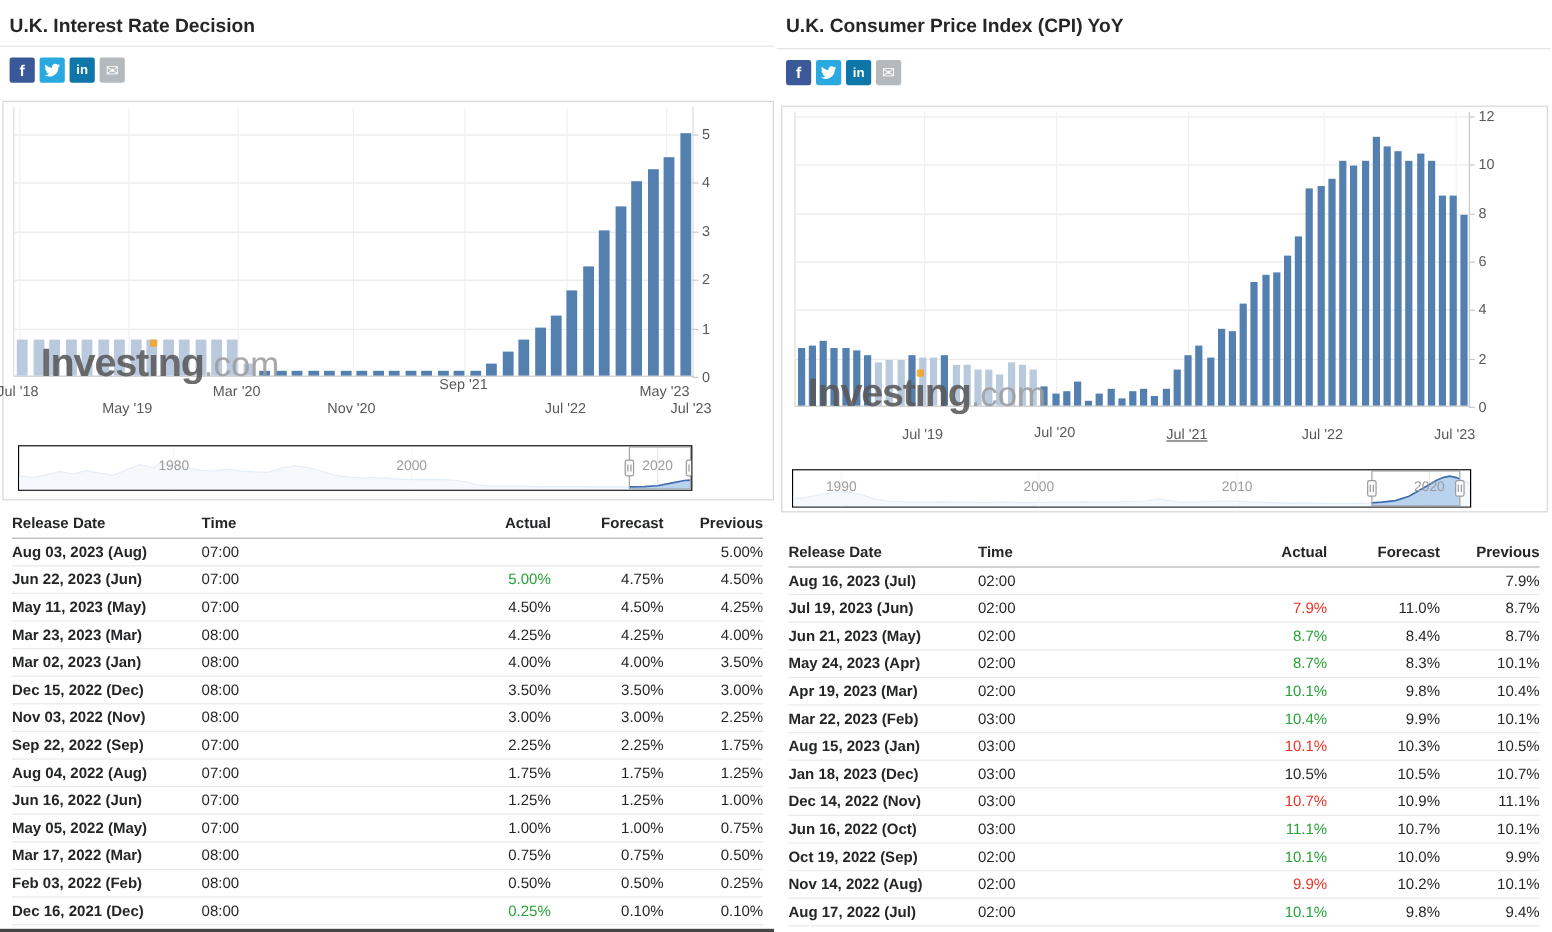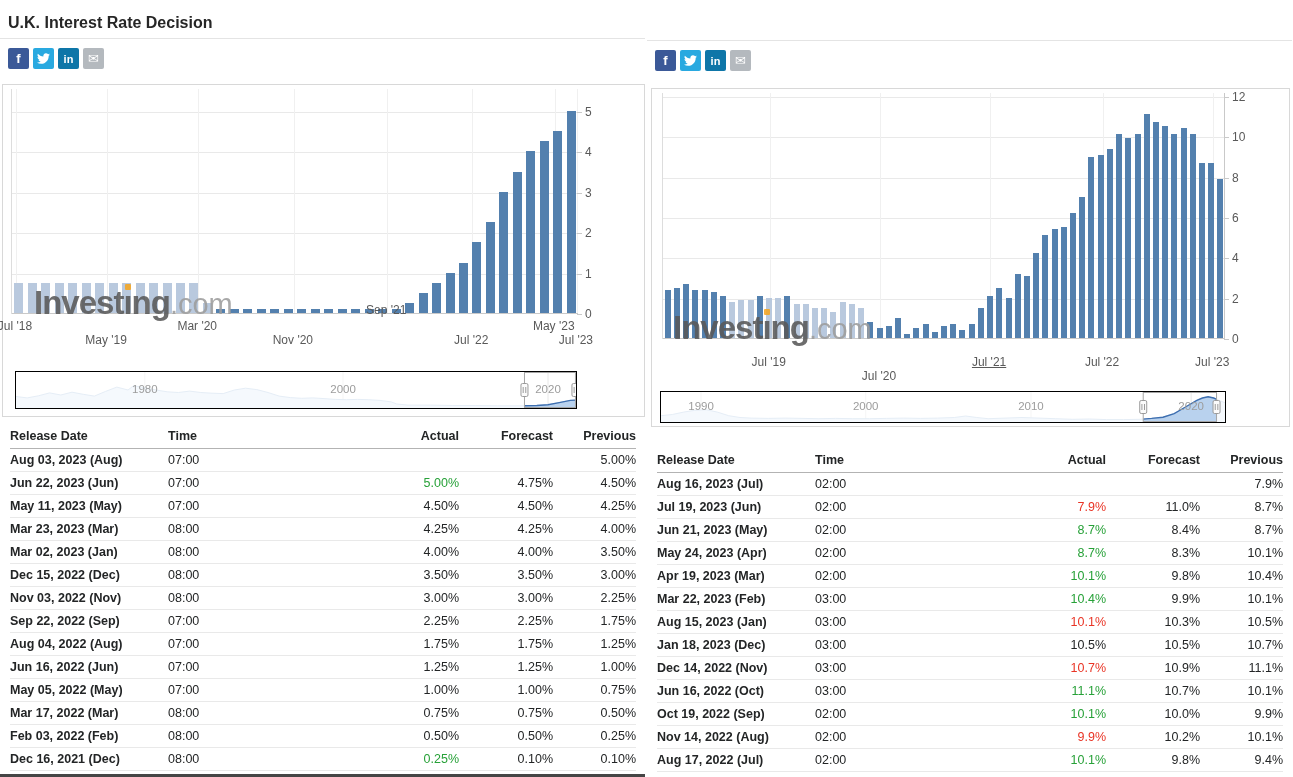--- a/index.html
+++ b/index.html
@@ -180,21 +180,21 @@
       <div class="ytick" style="left: 574px; top: 107.815px;"></div>
       <div class="ylab" style="left: 582px; top: 101.815px;">3</div>
       <div class="ytick" style="left: 574px; top: 67.4201px;"></div>
       <div class="ylab" style="left: 582px; top: 61.4201px;">4</div>
       <div class="ytick" style="left: 574px; top: 27.0251px;"></div>
       <div class="ylab" style="left: 582px; top: 21.0251px;">5</div>
       <div class="xlab" style="left: 11.962px; top: 234px;">Jul '18</div>
       <div class="xlab" style="left: 103.088px; top: 248px;">May '19</div>
       <div class="xlab" style="left: 194.214px; top: 234px;">Mar '20</div>
       <div class="xlab" style="left: 289.868px; top: 248px;">Nov '20</div>
-      <div class="xlab" style="left: 383.258px; top: 218px;">Sep '21</div>
+      <div class="xlab" style="left: 383.258px; top: 228px;">Sep '21</div>
       <div class="xlab" style="left: 468.158px; top: 248px;">Jul '22</div>
       <div class="xlab" style="left: 550.794px; top: 234px;">May '23</div>
       <div class="xlab" style="left: 572.868px; top: 248px;">Jul '23</div>
     </div>
   <div class="tbl">
       <div class="trow thead">
         <div>Release Date</div>
         <div>Time</div>
         <div class="c-num">Actual</div>
         <div class="c-num">Forecast</div>
@@ -303,20 +303,21 @@
         <div>08:00</div>
         <div class="c-num ">0.10%</div>
         <div class="c-num">0.10%</div>
         <div class="c-num">0.10%</div>
       </div>
     </div>
   <div class="bottombar"></div>
 </section>
 
 <section class="panel p1">
+  <h1 class="title">U.K. Consumer Price Index (CPI) YoY</h1>
   <div class="rule"></div>
   <div class="social">
     <a class="sb fb">
         <span>f</span>
       </a>
     <a class="sb tw">
         <svg width="13" height="13" viewBox="0 0 24 24">
           <path fill="#fff" d="M23.95 4.57c-.88.39-1.83.65-2.82.77 1.01-.61 1.79-1.57 2.16-2.72-.95.56-2 .96-3.13 1.18C19.27 2.85 18 2.25 16.58 2.25c-2.72 0-4.92 2.2-4.92 4.92 0 .39.04.76.13 1.12C7.69 8.09 4.07 6.13 1.64 3.16c-.43.72-.67 1.56-.67 2.48 0 1.71.87 3.21 2.19 4.1-.81-.03-1.57-.25-2.23-.62v.06c0 2.39 1.69 4.37 3.95 4.83-.41.11-.85.17-1.3.17-.31 0-.61-.03-.92-.09.63 1.95 2.45 3.38 4.6 3.42-1.68 1.32-3.81 2.1-6.1 2.1-.39 0-.78-.02-1.17-.07 2.19 1.39 4.77 2.21 7.56 2.21 9.05 0 14-7.5 14-13.99 0-.21 0-.42-.02-.63.96-.69 1.8-1.56 2.46-2.55z"></path>
         </svg>
       </a>
@@ -447,21 +448,21 @@
       <div class="ylab" style="left: 580px; top: 163.344px;">4</div>
       <div class="ytick" style="left: 572px; top: 129.016px;"></div>
       <div class="ylab" style="left: 580px; top: 123.016px;">6</div>
       <div class="ytick" style="left: 572px; top: 88.6885px;"></div>
       <div class="ylab" style="left: 580px; top: 82.6885px;">8</div>
       <div class="ytick" style="left: 572px; top: 48.3607px;"></div>
       <div class="ylab" style="left: 580px; top: 42.3607px;">10</div>
       <div class="ytick" style="left: 572px; top: 8.03279px;"></div>
       <div class="ylab" style="left: 580px; top: 2.03279px;">12</div>
       <div class="xlab" style="left: 116.78px; top: 266px;">Jul '19</div>
-      <div class="xlab" style="left: 226.932px; top: 280px;">Jul '20</div>
+      <div class="xlab" style="left: 226.932px; top: 264px;">Jul '20</div>
       <div class="xlab" style="left: 337.084px; top: 266px; text-decoration: underline;">Jul '21</div>
       <div class="xlab" style="left: 450.046px; top: 266px;">Jul '22</div>
       <div class="xlab" style="left: 560.198px; top: 266px;">Jul '23</div>
     </div>
   <div class="tbl">
       <div class="trow thead">
         <div>Release Date</div>
         <div>Time</div>
         <div class="c-num">Actual</div>
         <div class="c-num">Forecast</div>

